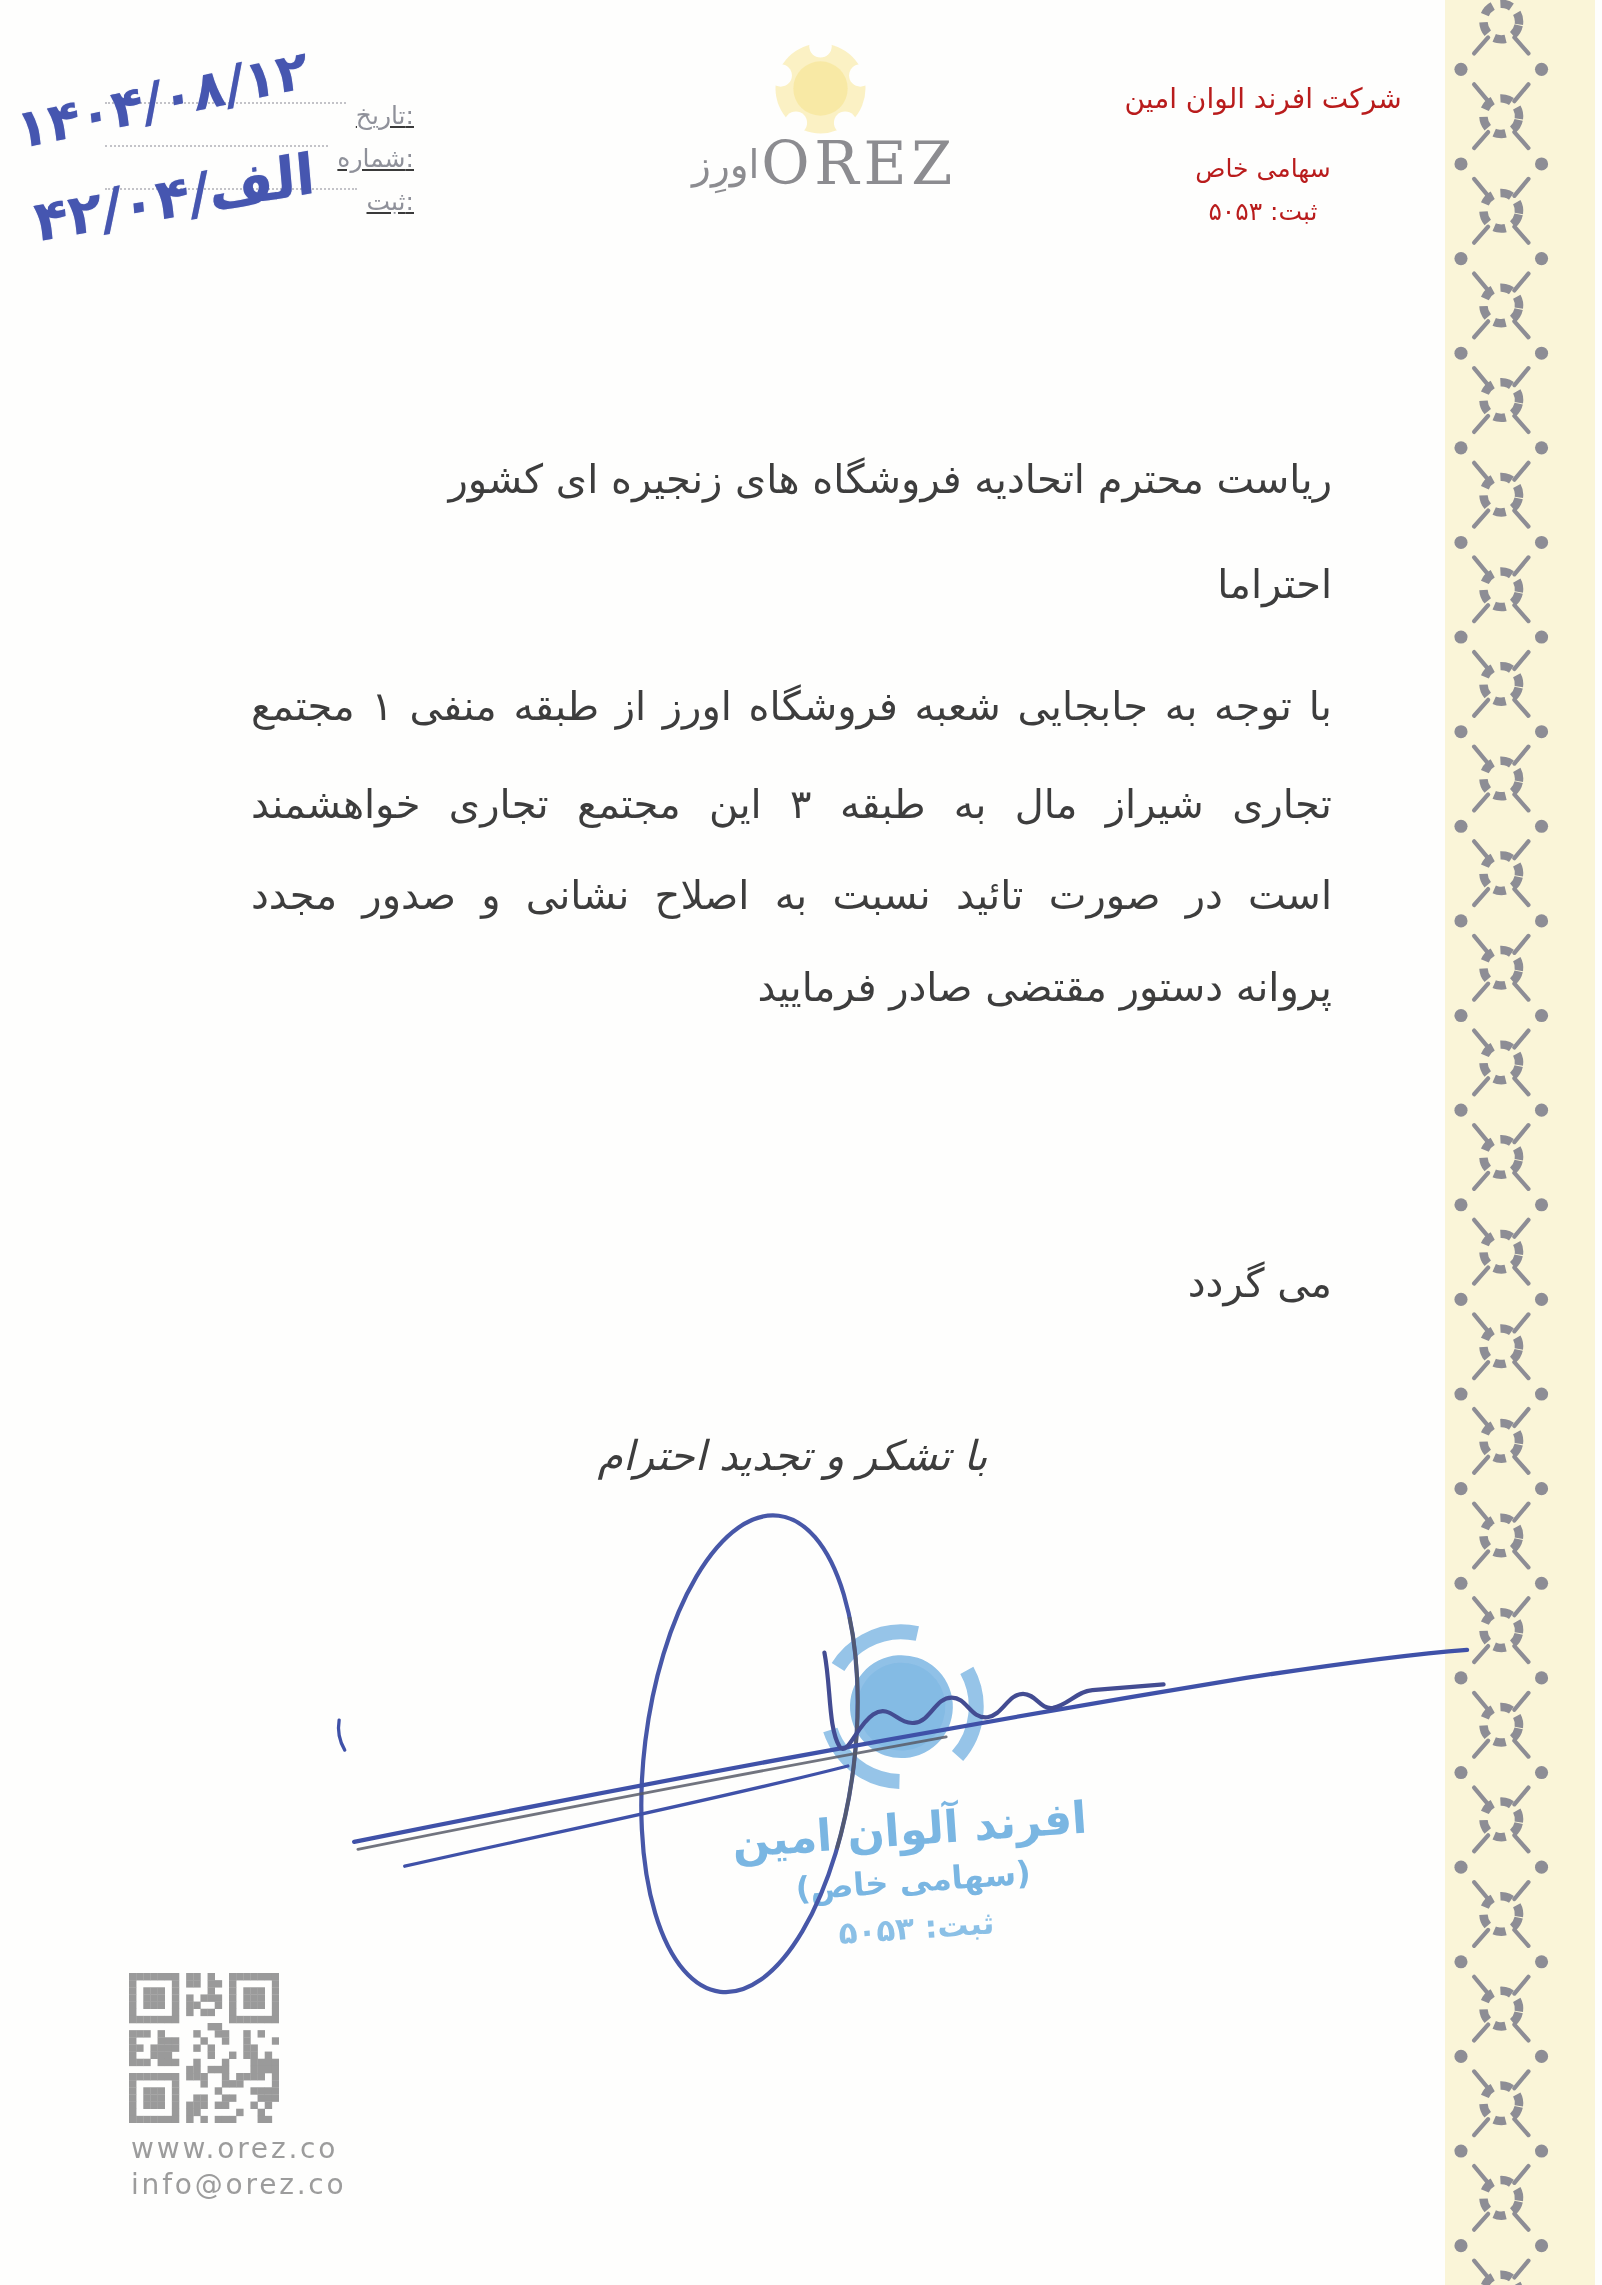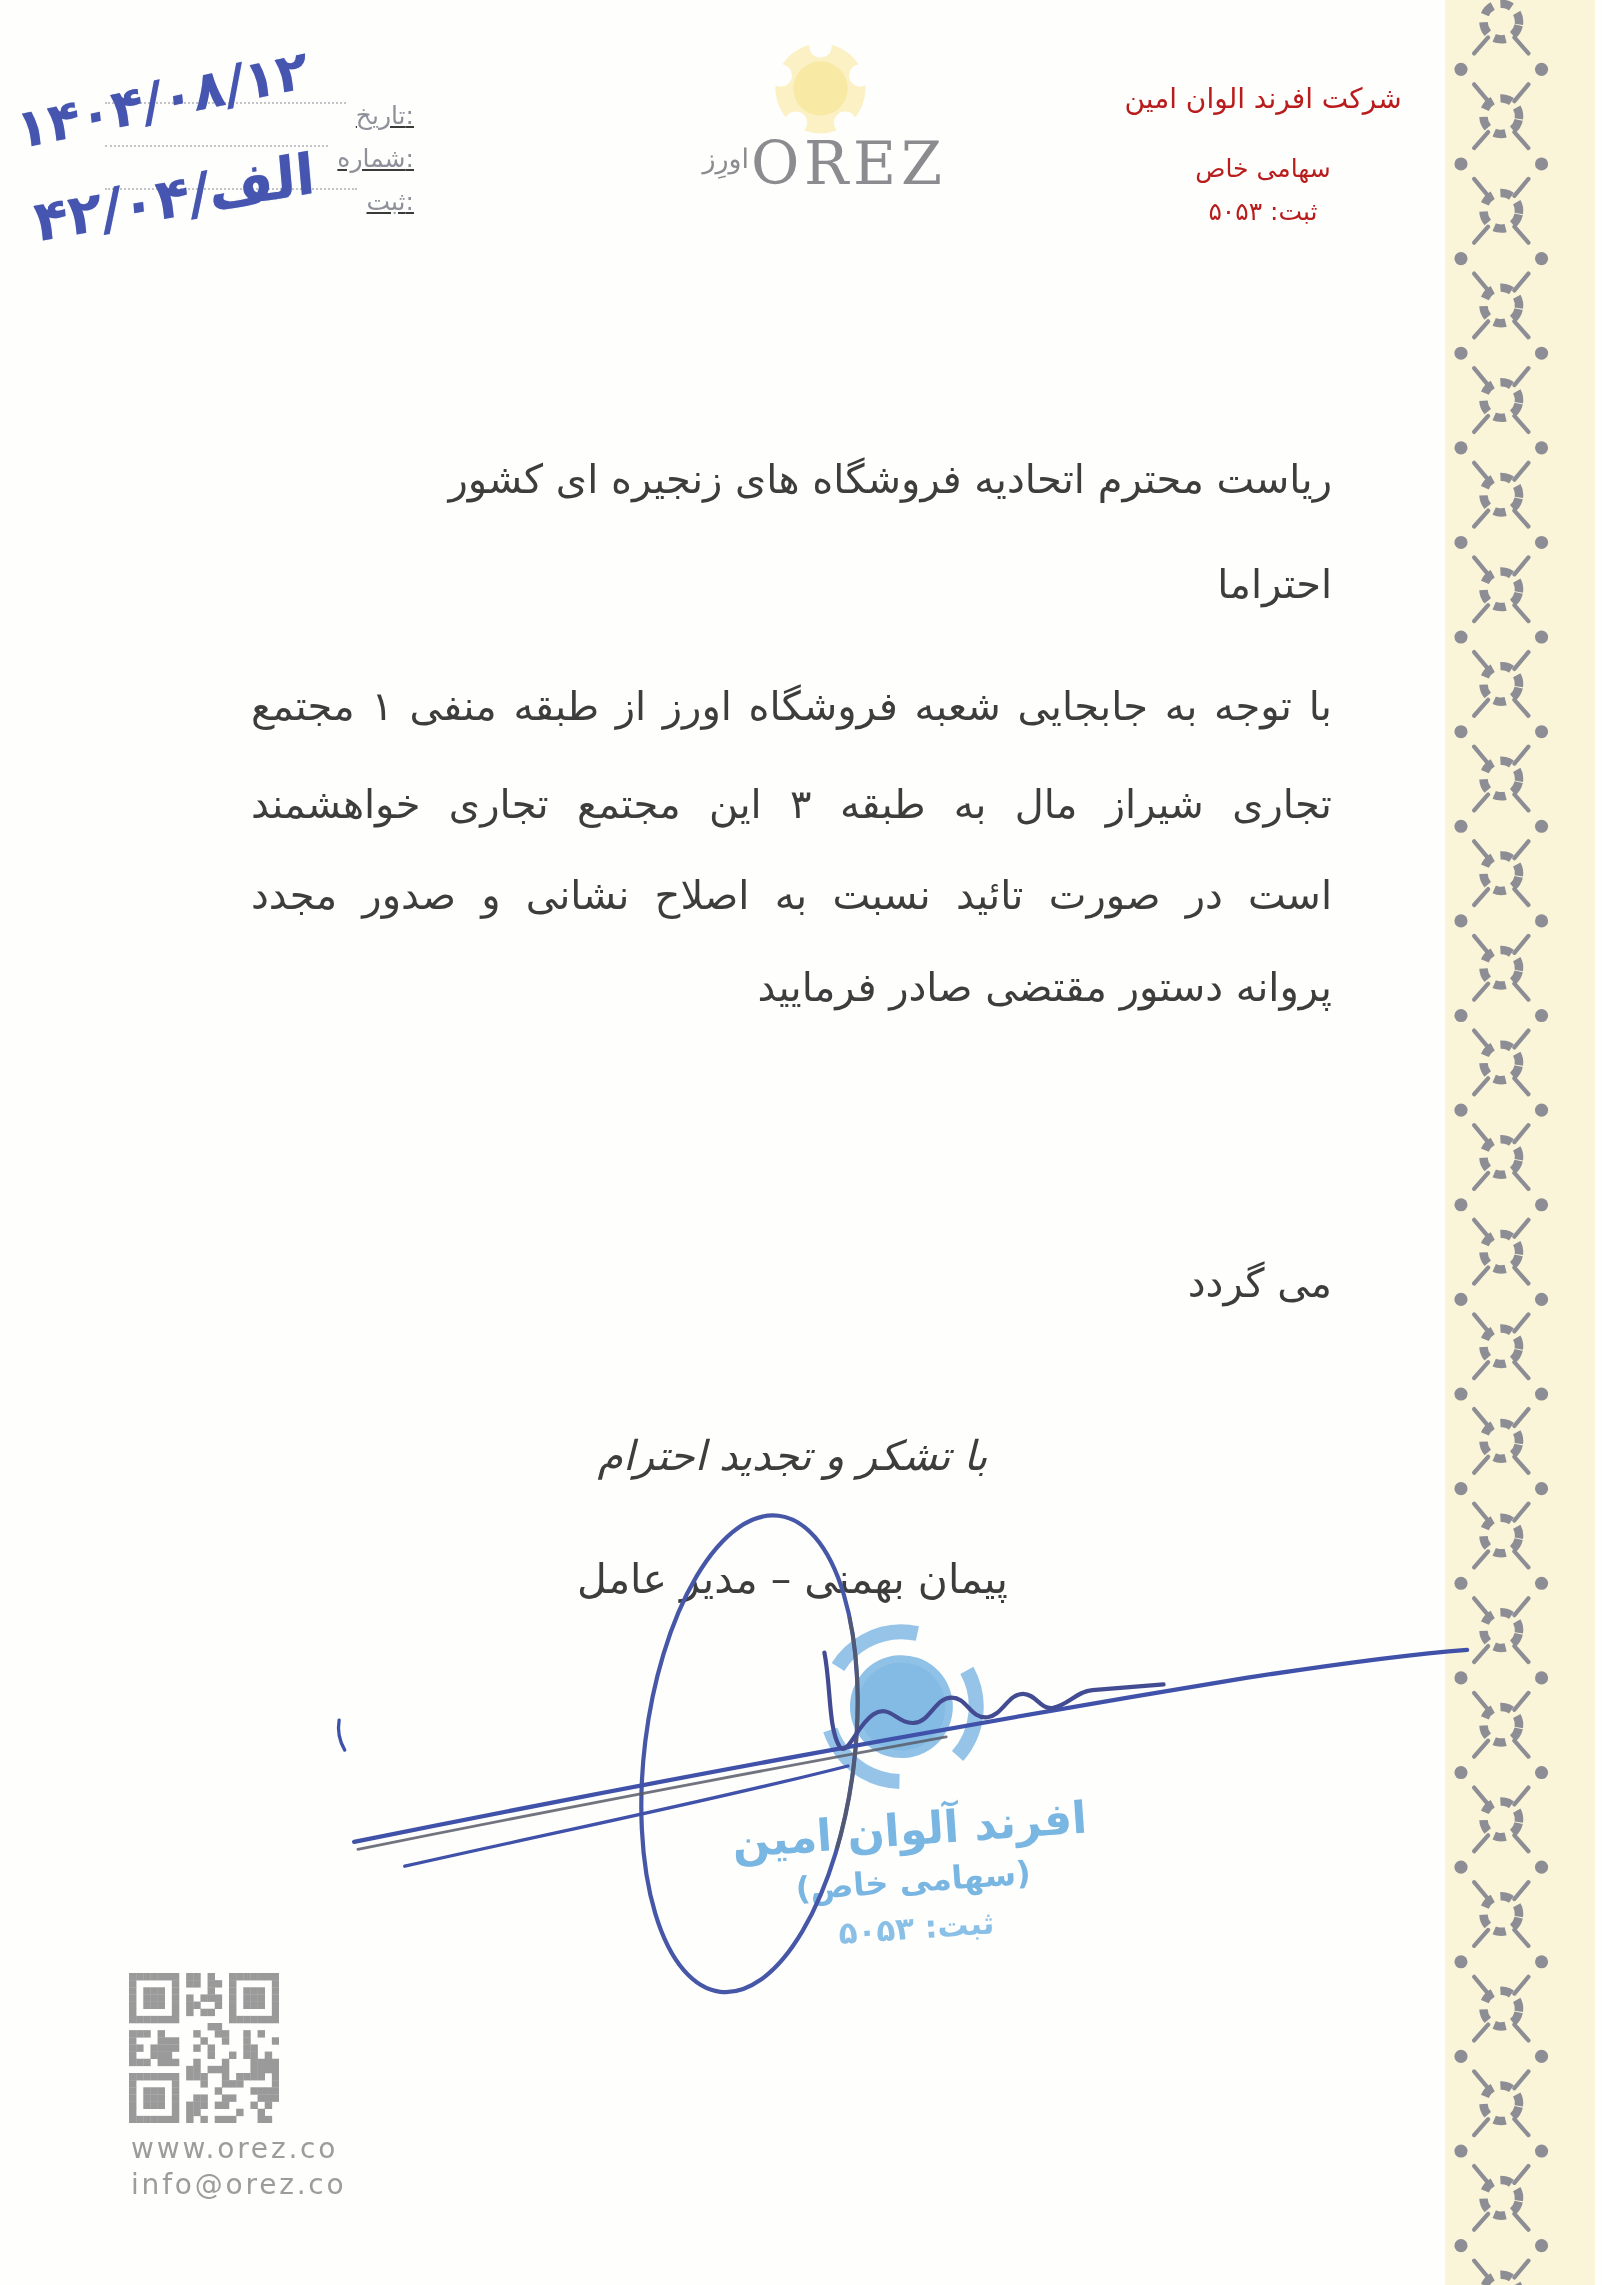--- a/index.html
+++ b/index.html
@@ -25,21 +25,21 @@
   }
   .hw1{left:13px;top:69px;font-size:53px;transform:rotate(-12deg) skewX(-6deg);}
   .hw2{left:32px;top:165px;font-size:56px;transform:rotate(-10deg) skewX(-5deg);letter-spacing:1.9px;}
   
   .sun{position:absolute;left:768px;top:34px;}
   .wordmark{
     position:absolute;left:656px;top:137px;width:337px;
     display:flex;direction:ltr;justify-content:center;align-items:flex-end;gap:1.9px;
     color:#8c8c90;
   }
-  .wordmark .fa{font-size:27px;line-height:1;margin-bottom:17px;font-family:Liberation Serif, serif;}
+  .wordmark .fa{font-size:39px;line-height:1;margin-bottom:6px;}
   .wordmark .en{font-family:"DejaVu Serif",serif;font-size:59px;line-height:.9;letter-spacing:4.7px;}
   
   .company{position:absolute;left:1120px;top:82px;width:286px;text-align:center;color:#b91c1c;direction:rtl;}
   .company .c1{font-size:28px;margin-bottom:16px;white-space:nowrap;}
   .company .c2{font-size:25px;margin-bottom:14px;margin-top:39px;}
   .company .c3{font-size:25px;}
   
   .bl{
     position:absolute;left:251px;width:1081px;
     direction:rtl;font-size:40px;line-height:1.45;color:#3d3d3d;
@@ -340,21 +340,20 @@
 
   <div class="bl right" style="top:410px">ریاست محترم اتحادیه فروشگاه های زنجیره ای کشور</div>
   <div class="bl right" style="top:515px">احتراما</div>
   <div class="bl just" style="top:637px">با توجه به جابجایی شعبه فروشگاه اورز از طبقه منفی ۱ مجتمع</div>
   <div class="bl just" style="top:735px">تجاری شیراز مال به طبقه ۳ این مجتمع تجاری خواهشمند</div>
   <div class="bl just" style="top:826px">است در صورت تائید نسبت به اصلاح نشانی و صدور مجدد</div>
   <div class="bl right" style="top:918px">پروانه دستور مقتضی صادر فرمایید</div>
   <div class="bl right" style="top:1214px">می گردد</div>
 
   <div class="closing c-thanks">با تشکر و تجدید احترام</div>
-  <div class="closing c-sign">پیمان بهمنی – مدیر عامل</div>
 
   <div class="stamp">
     <svg width="187" height="187" viewBox="0 0 200 200" style="display:block;margin:0 auto;">
       <circle cx="100" cy="100" r="55" fill="#79b4e2" opacity="0.9"></circle>
       <circle cx="100" cy="100" r="47" fill="#6fb0e0" opacity="0.55"></circle>
       <circle cx="100" cy="100" r="80" fill="none" stroke="#79b4e2" stroke-width="16" stroke-dasharray="98 70" transform="rotate(-25 100 100)" opacity="0.85"></circle>
     </svg>
     <div class="s1">افرند آلوان امین</div>
     <div class="s2">(سهامی خاص)</div>
     <div class="s3">ثبت: ۵۰۵۳</div>

